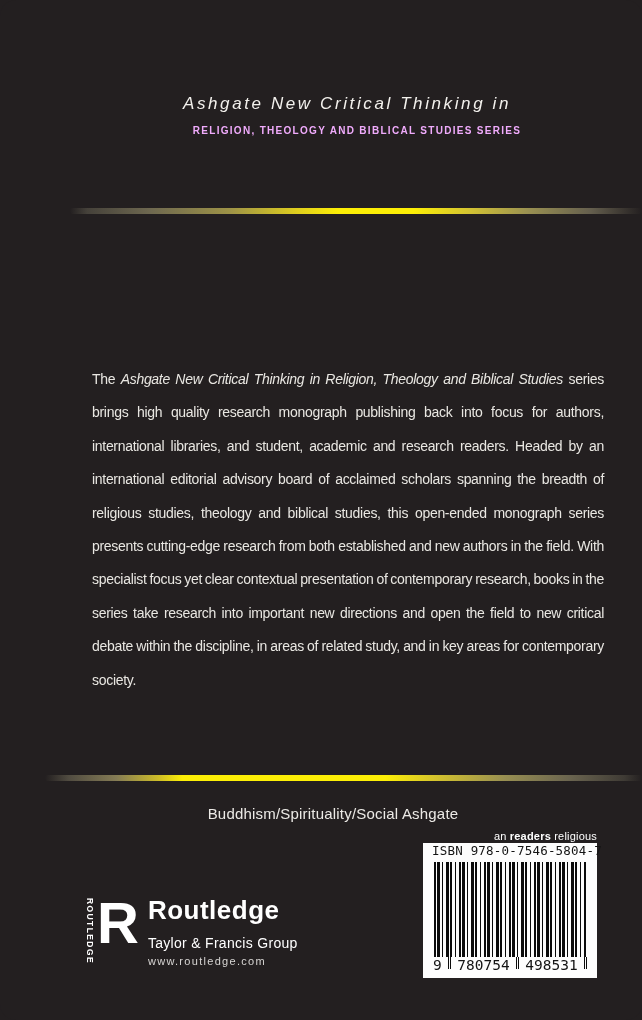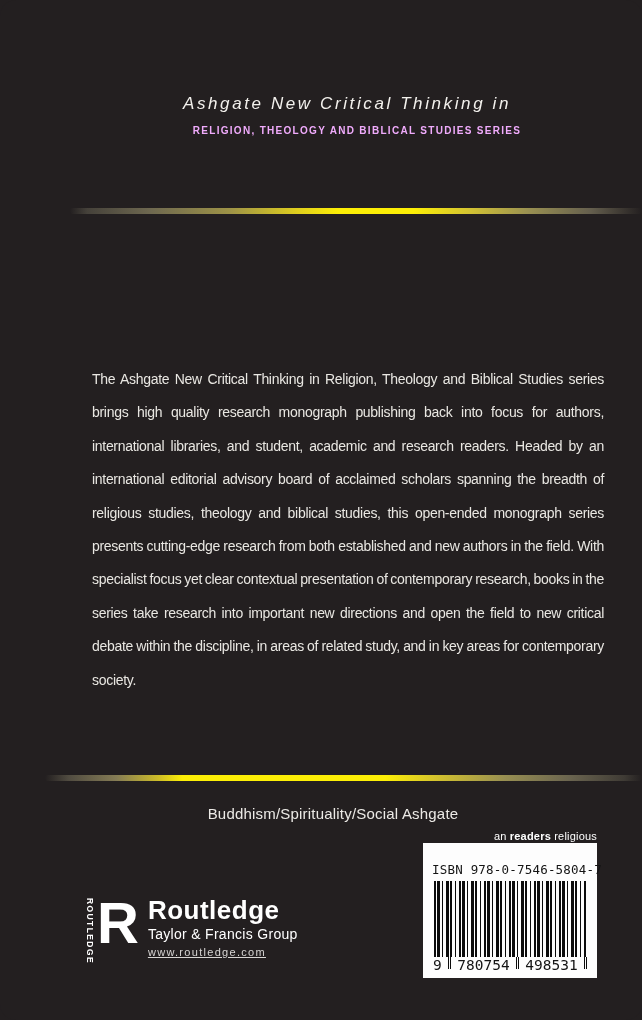--- a/index.html
+++ b/index.html
@@ -27,34 +27,34 @@
     top:775px;left:45px;width:597px;
     background:linear-gradient(90deg,
       rgba(35,31,32,0) 0%,#514c41 4%,#857c55 12%,#cdbc28 19%,#fcee06 23%,
       #fcee06 57%,#d6c52c 65%,#988f52 77%,#6a644f 88%,#3f3b35 97%,rgba(35,31,32,0) 100%);
   }
   .description{
     position:absolute;top:349px;left:92px;width:512px;
     font-size:14px;line-height:33.4px;text-align:justify;
     color:#e9e7e2;letter-spacing:-0.3px;word-spacing:-1.2px;
   }
-  .description .em{}
+  .description .em{font-style:italic;}
   .category{
     position:absolute;top:805px;left:51px;width:564px;text-align:center;
     font-size:15px;color:#eceae6;letter-spacing:0.2px;
   }
   .informa{
     position:absolute;top:830px;right:45px;font-size:11px;color:#ffffff;
     letter-spacing:0.2px;
   }
   .informa .b{font-weight:bold;}
   .barcode{
     position:absolute;top:843px;left:423px;width:174px;height:135px;
     background:#fdfdfd;color:#141414;box-sizing:border-box;
-    display:flex;flex-direction:column;padding:19px 9px 4px;
+    display:flex;flex-direction:column;padding:0 9px 4px;
   }
   .isbn{
     font-family:"DejaVu Sans Mono",monospace;font-size:12.5px;
     text-align:center;white-space:nowrap;letter-spacing:0.2px;
   }
   .bars{
     flex:1;margin:4px 2px 0 2px;
     background:repeating-linear-gradient(90deg,
       #0b0b0b 0 2px,#fdfdfd 2px 3px,#0b0b0b 3px 6px,#fdfdfd 6px 8px,
       #0b0b0b 8px 9px,#fdfdfd 9px 12px,#0b0b0b 12px 15px,#fdfdfd 15px 16px,
@@ -75,22 +75,22 @@
   .vert{
     writing-mode:vertical-rl;font-size:8.5px;font-weight:bold;
     letter-spacing:1.4px;height:64px;margin-top:2px;
   }
   .big-r{
     font-size:58px;line-height:54px;font-weight:bold;margin:0 9px 0 2px;
     font-family:"Liberation Sans",sans-serif;
   }
   .pub-col{display:flex;flex-direction:column;}
   .pub-name{font-size:26px;font-weight:bold;letter-spacing:0.5px;line-height:29px;}
-  .pub-group{font-size:14px;letter-spacing:0.3px;margin-top:1px;text-align:center;}
-  .pub-web{font-size:11px;color:#d8d6d4;letter-spacing:1.3px;margin-top:4px;text-decoration:underline;}
+  .pub-group{font-size:14px;letter-spacing:0.3px;margin-top:10px;text-align:center;}
+  .pub-web{font-size:11px;color:#d8d6d4;letter-spacing:1.3px;margin-top:4px;}
 </style>
 </head>
 <body>
 
 <div class="cover">
 
   <div class="series-sub">Ashgate New Critical Thinking in</div>
 
   <div class="series-title">RELIGION, THEOLOGY AND BIBLICAL STUDIES SERIES</div>
 

